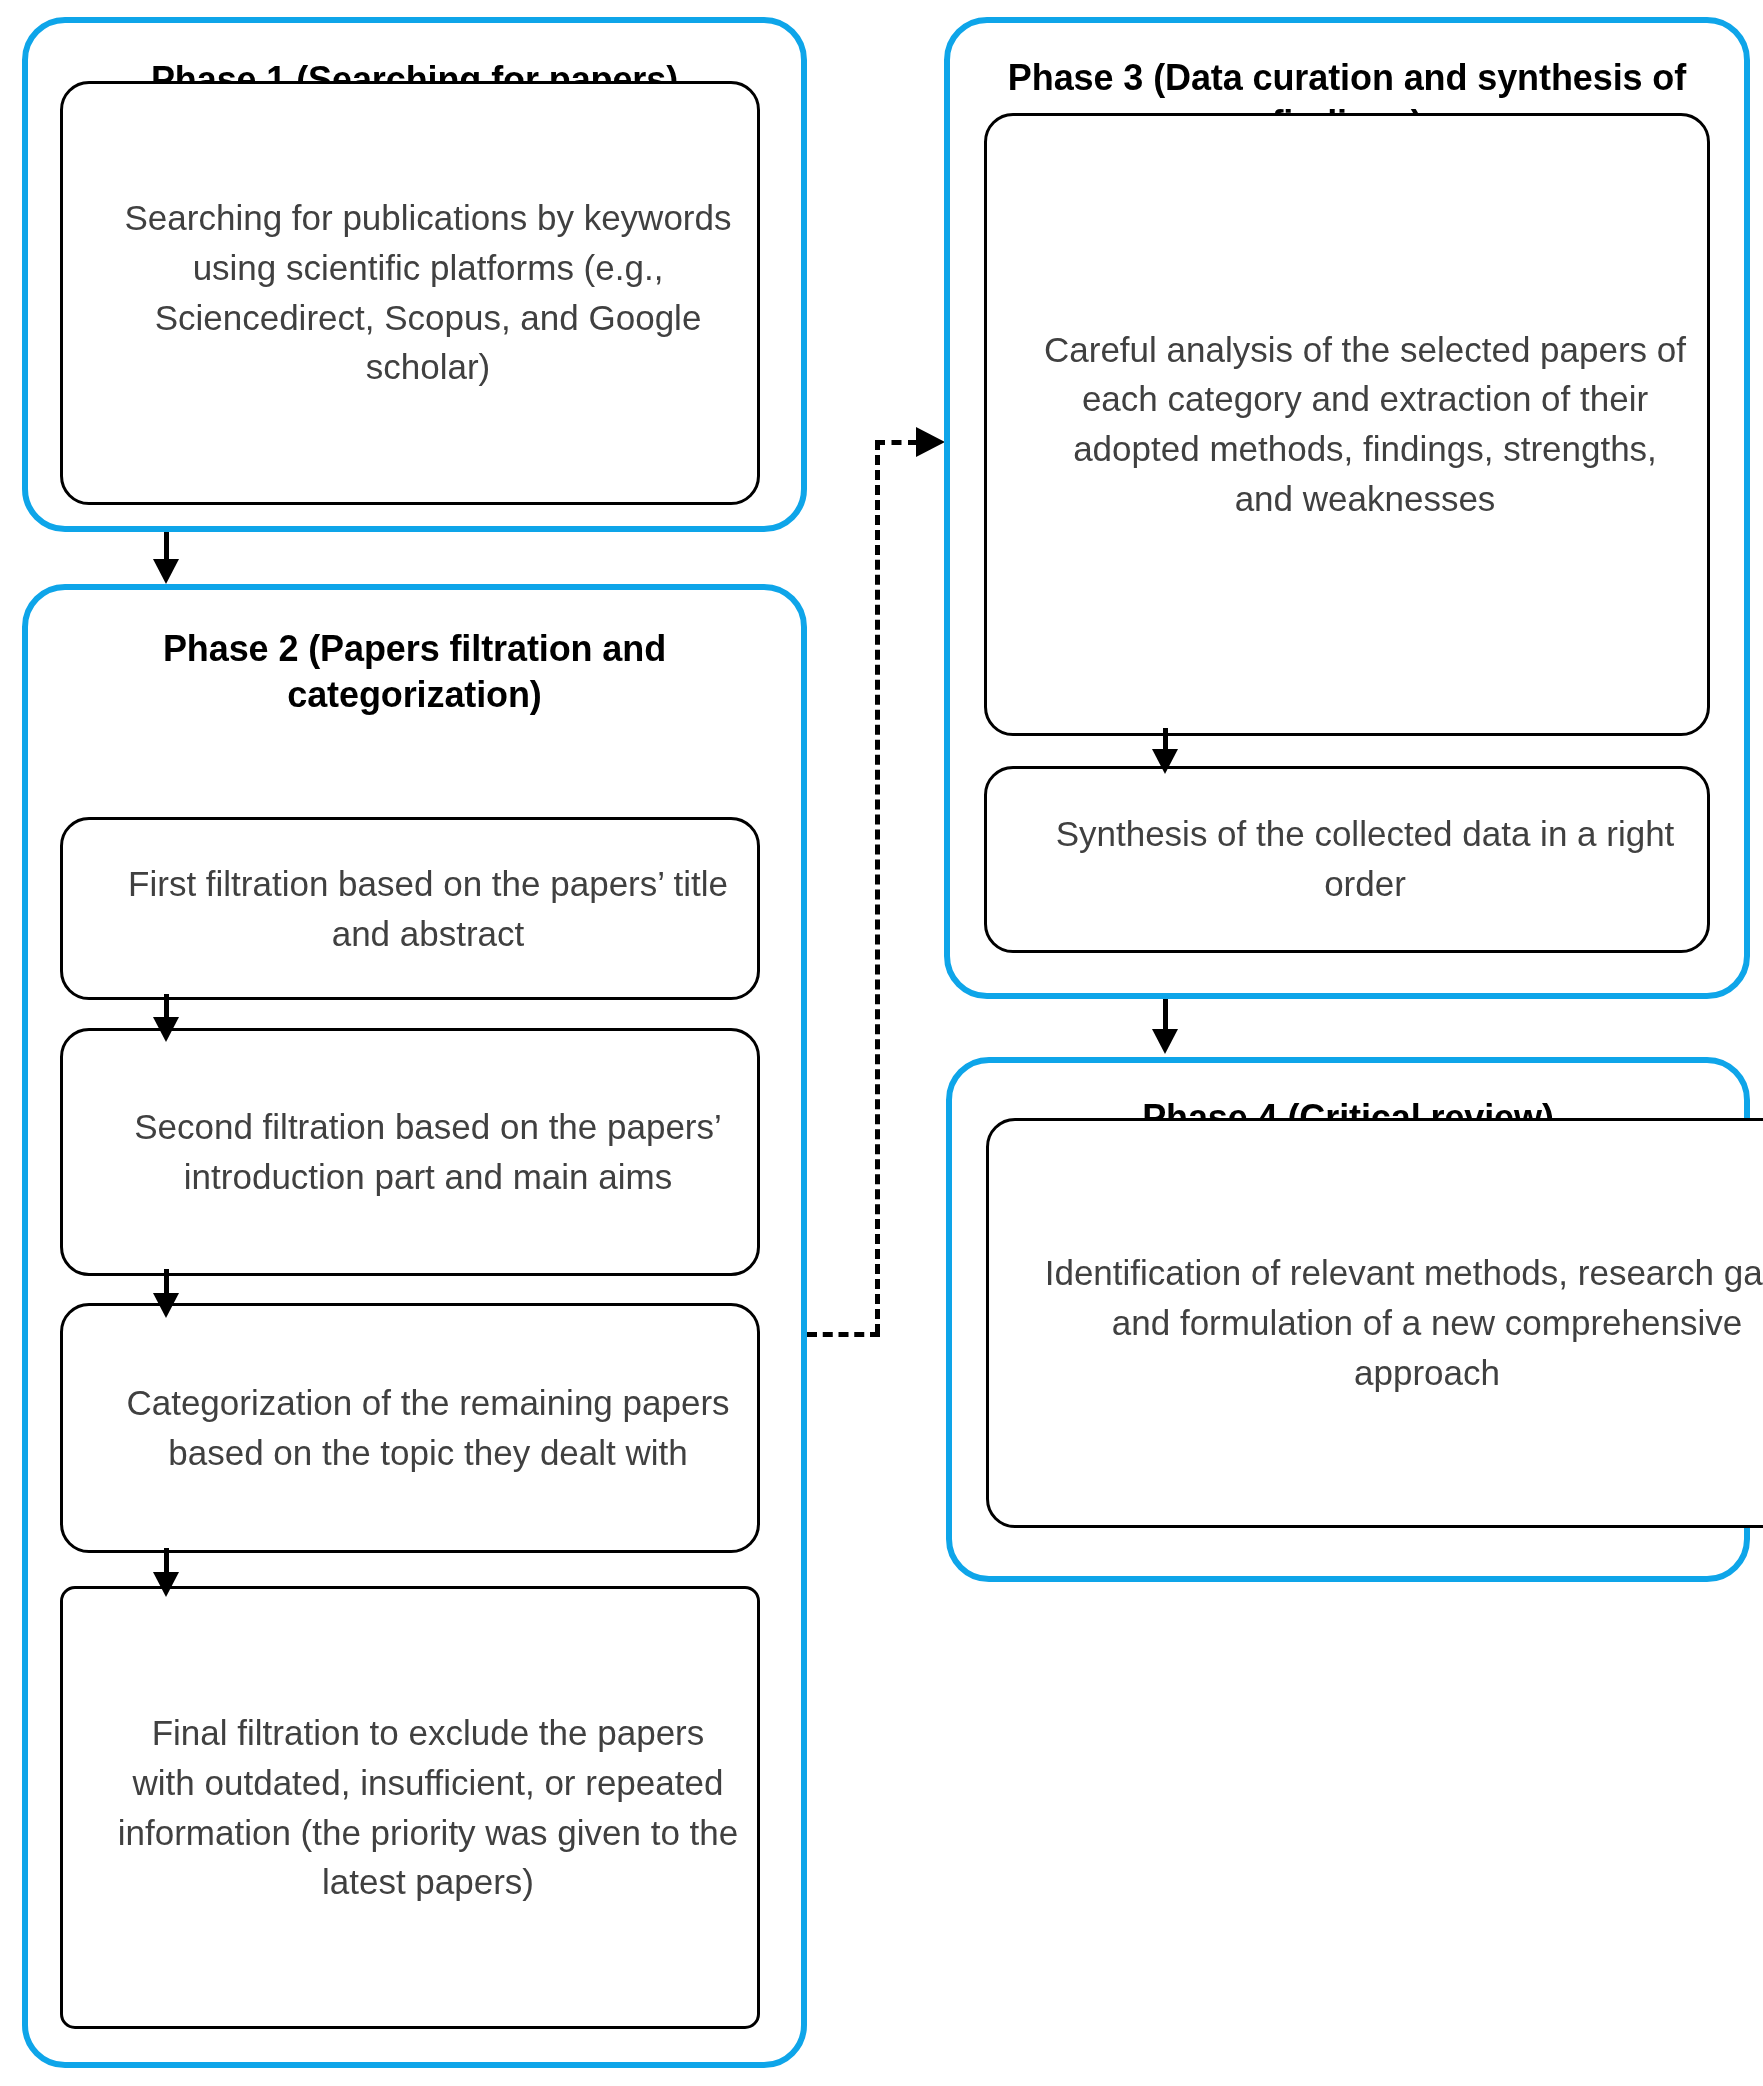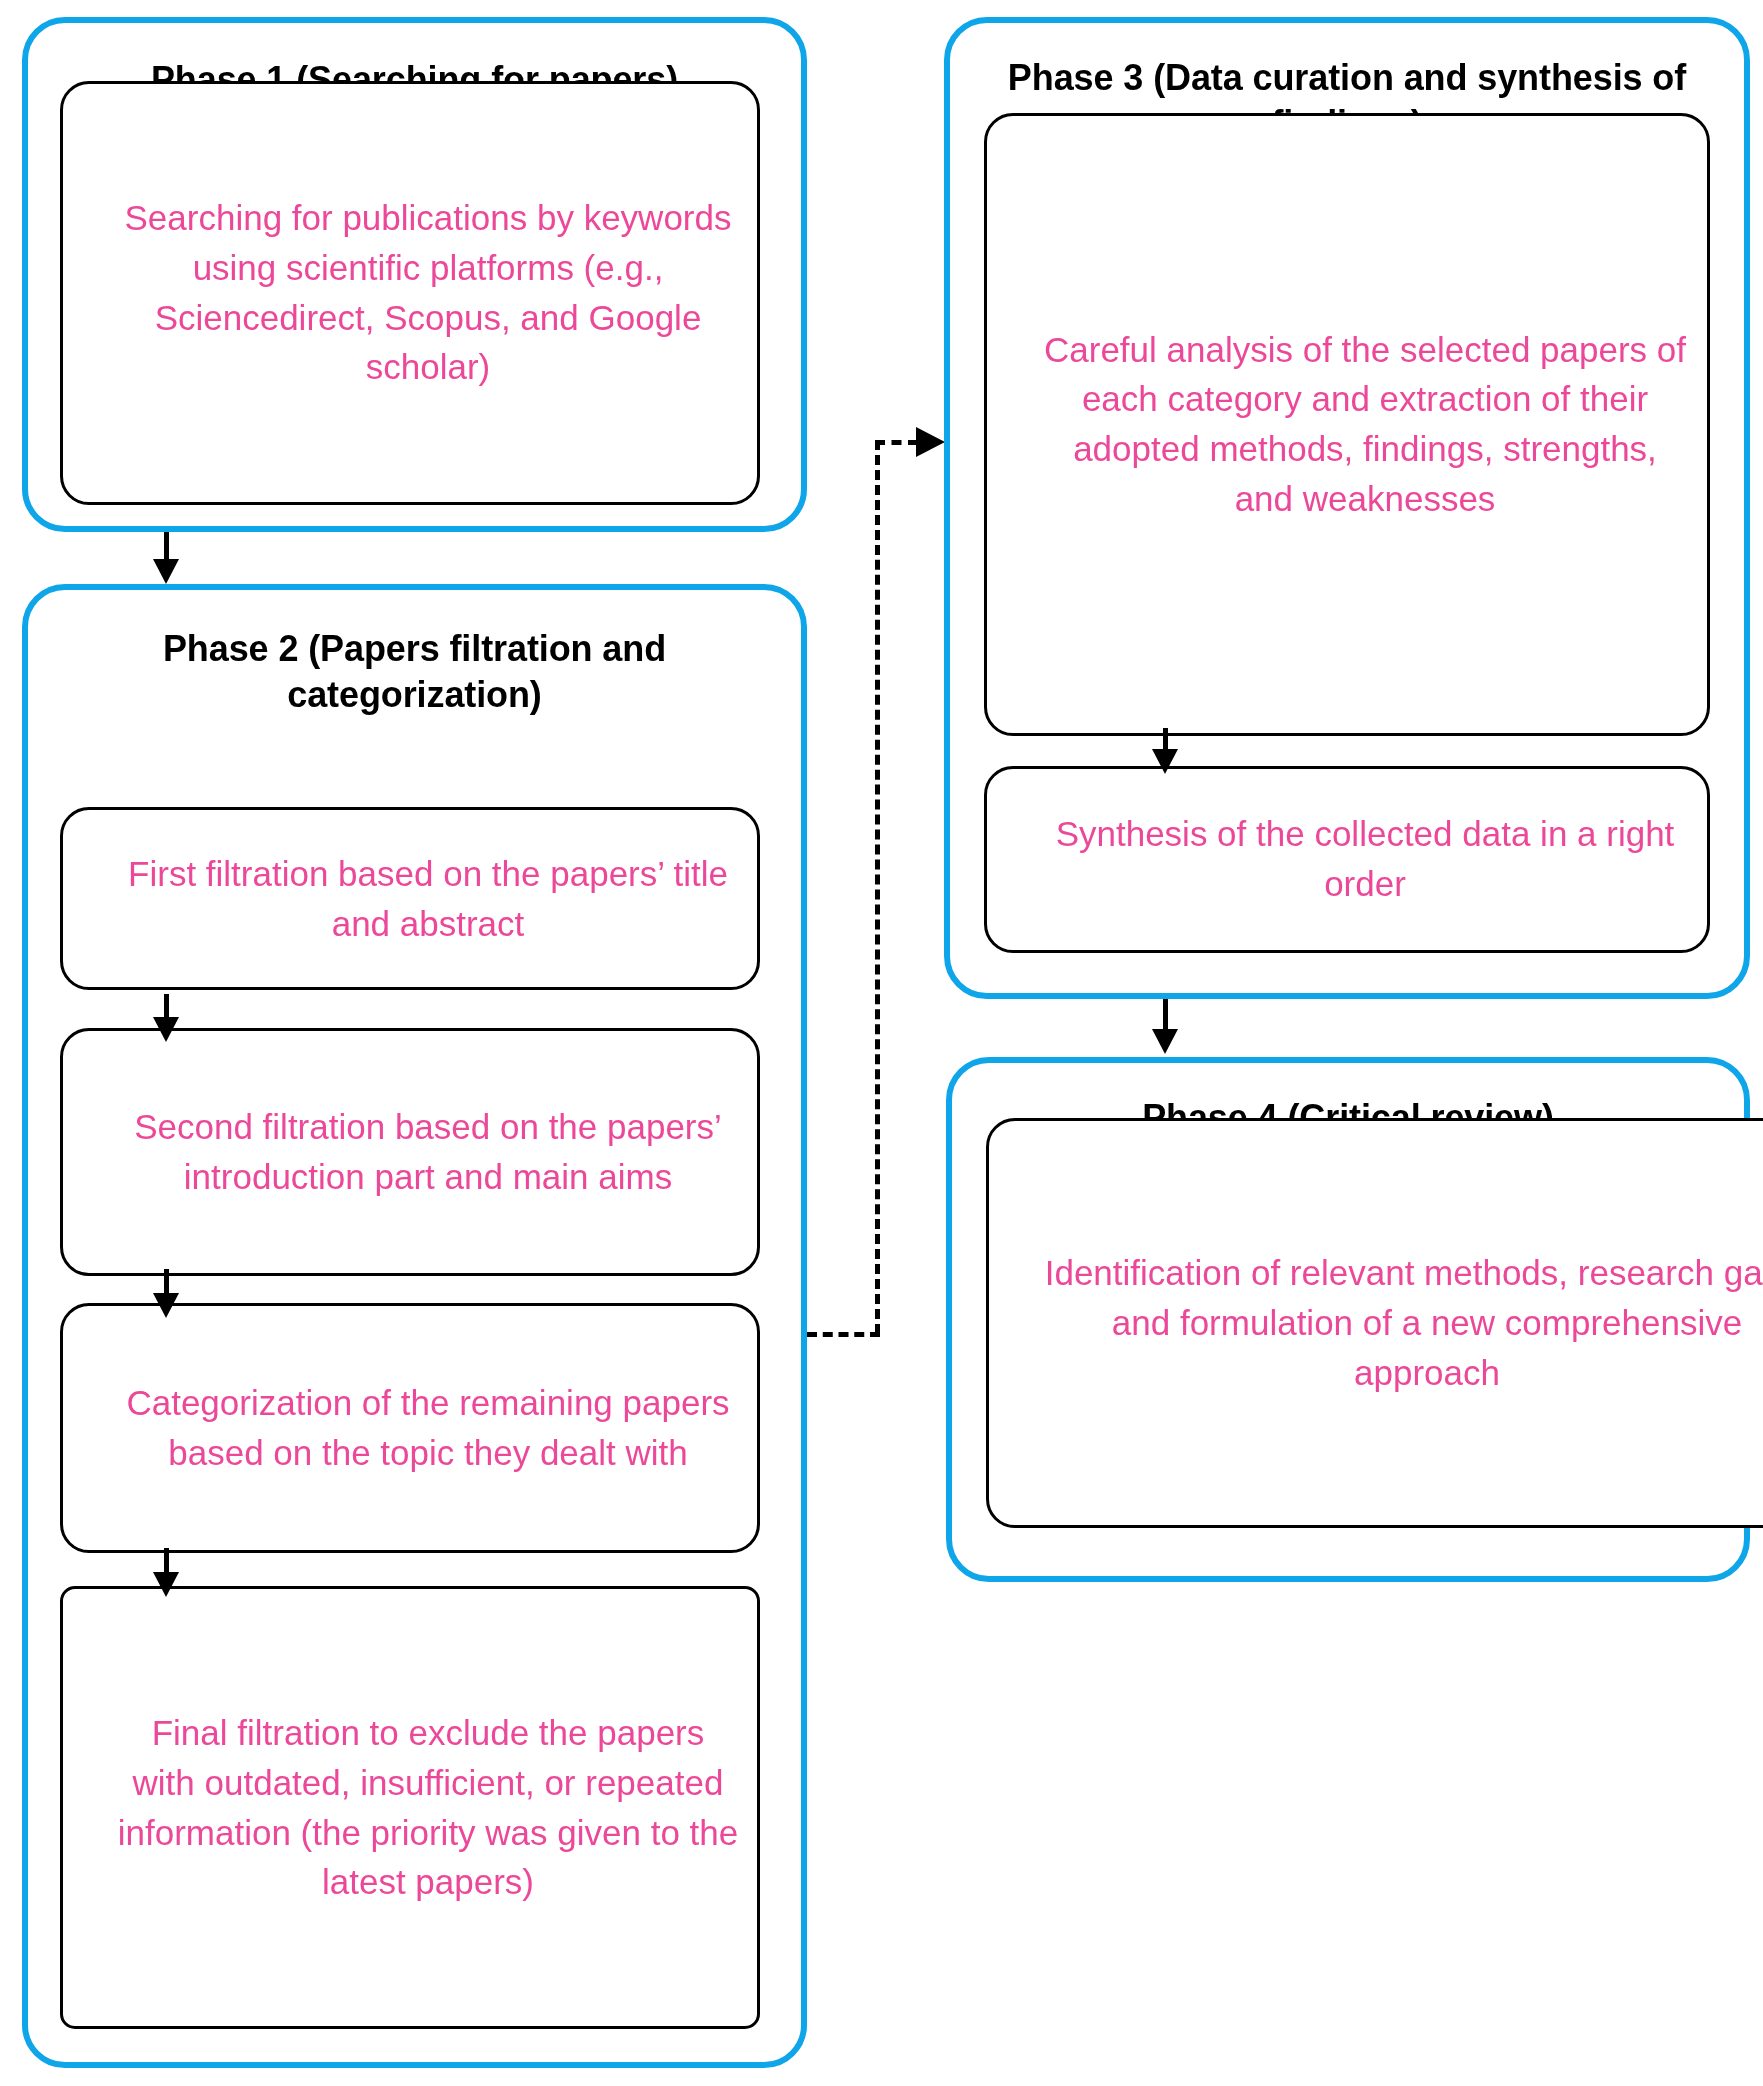--- a/index.html
+++ b/index.html
@@ -52,21 +52,21 @@
     background: #ffffff;
     display: flex;
     align-items: center;
     justify-content: center;
     text-align: center;
   }
 
   .step-text {
     font-size: 35px;
     line-height: 1.42;
-    color: #ec4899;
+    color: #404040;
     padding: 0 18.7px;
     margin-left: 36px;
   }
 
   
   .arrow-v {
     position: absolute;
     width: 0;
     border-left: 5px solid #000000;
   }
@@ -109,21 +109,21 @@
       <div class="step-text">Searching for publications by keywords using scientific platforms (e.g., Sciencedirect, Scopus, and Google scholar)</div>
     </div>
   </div>
 
   <div class="arrow-v" style="left:164px; top:532px; height:32px;"></div>
   <div class="arrow-head-down" style="left:153px; top:559px;"></div>
 
   <div class="phase" style="left:22px; top:584px; width:785px; height:1484px;">
     <div class="phase-title" style="top:36px;">Phase 2 (Papers filtration and categorization)</div>
 
-    <div class="step" style="left:32px; top:217px; width:700px; height:183px;">
+    <div class="step" style="left:32px; top:227px; width:700px; height:183px;">
       <div class="step-text">First filtration based on the papers’ title and abstract</div>
     </div>
 
     <div class="step" style="left:32px; top:438px; width:700px; height:248px;">
       <div class="step-text">Second filtration based on the papers’ introduction part and main aims</div>
     </div>
 
     <div class="step" style="left:32px; top:713px; width:700px; height:250px;justify-content:center;">
       <div class="step-text">Categorization of the remaining papers based on the topic they dealt with</div>
     </div>

